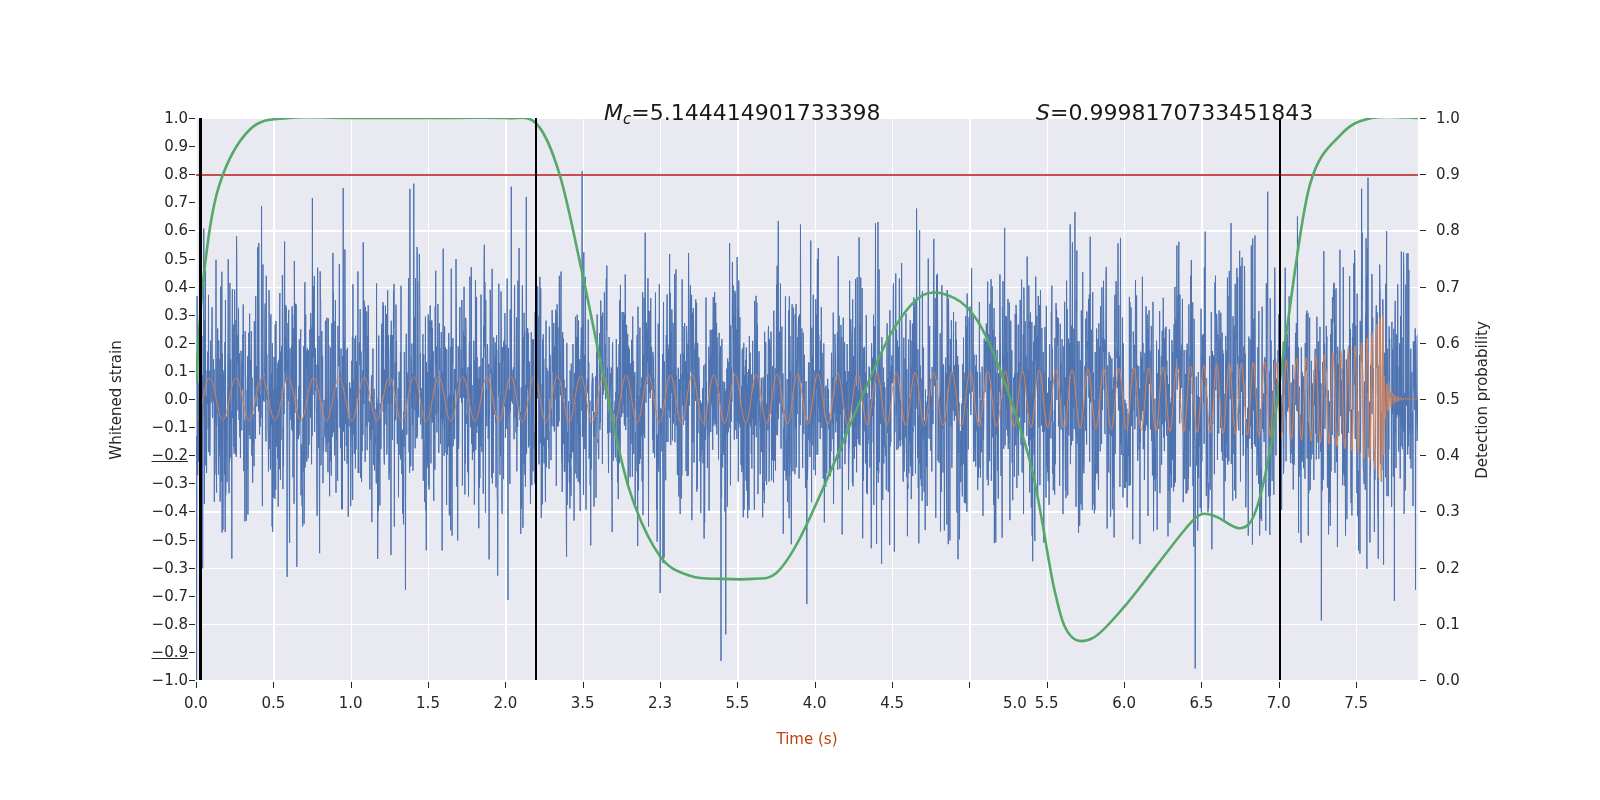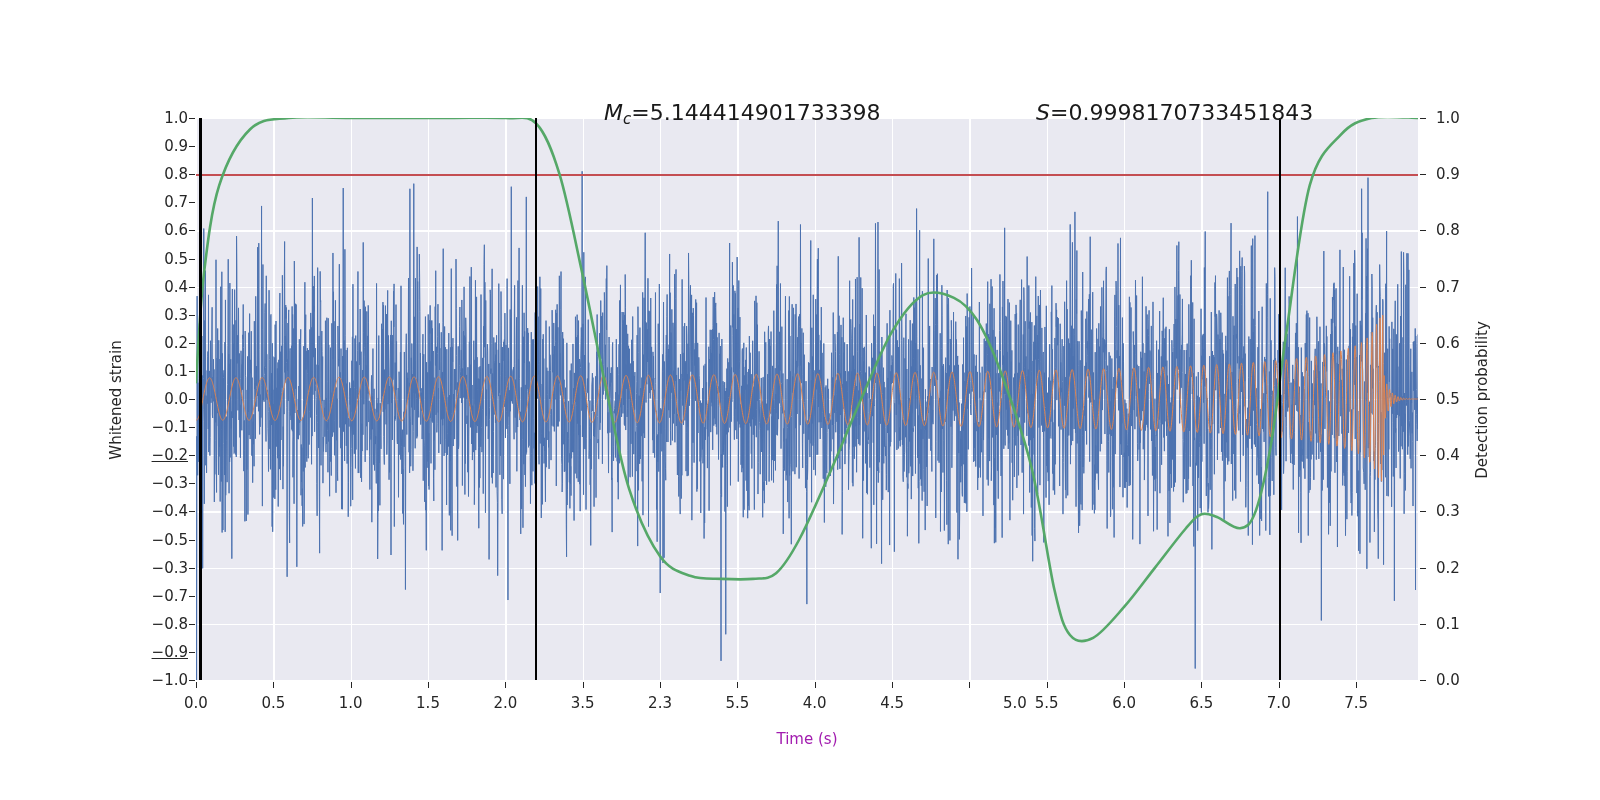--- a/index.html
+++ b/index.html
@@ -87,21 +87,21 @@
     color: #262626;
     white-space: nowrap;
   }
   .xlabel {
     position: absolute;
     left: 196px;
     top: 730px;
     width: 1222px;
     text-align: center;
     font-size: 15px;
-    color: #a21caf;
+    color: #c2410c;
   }
   .ytick-left {
     position: absolute;
     right: 1412px;
     width: 120px;
     text-align: right;
     font-size: 15px;
     color: #262626;
     transform: translateY(-50%);
   }

